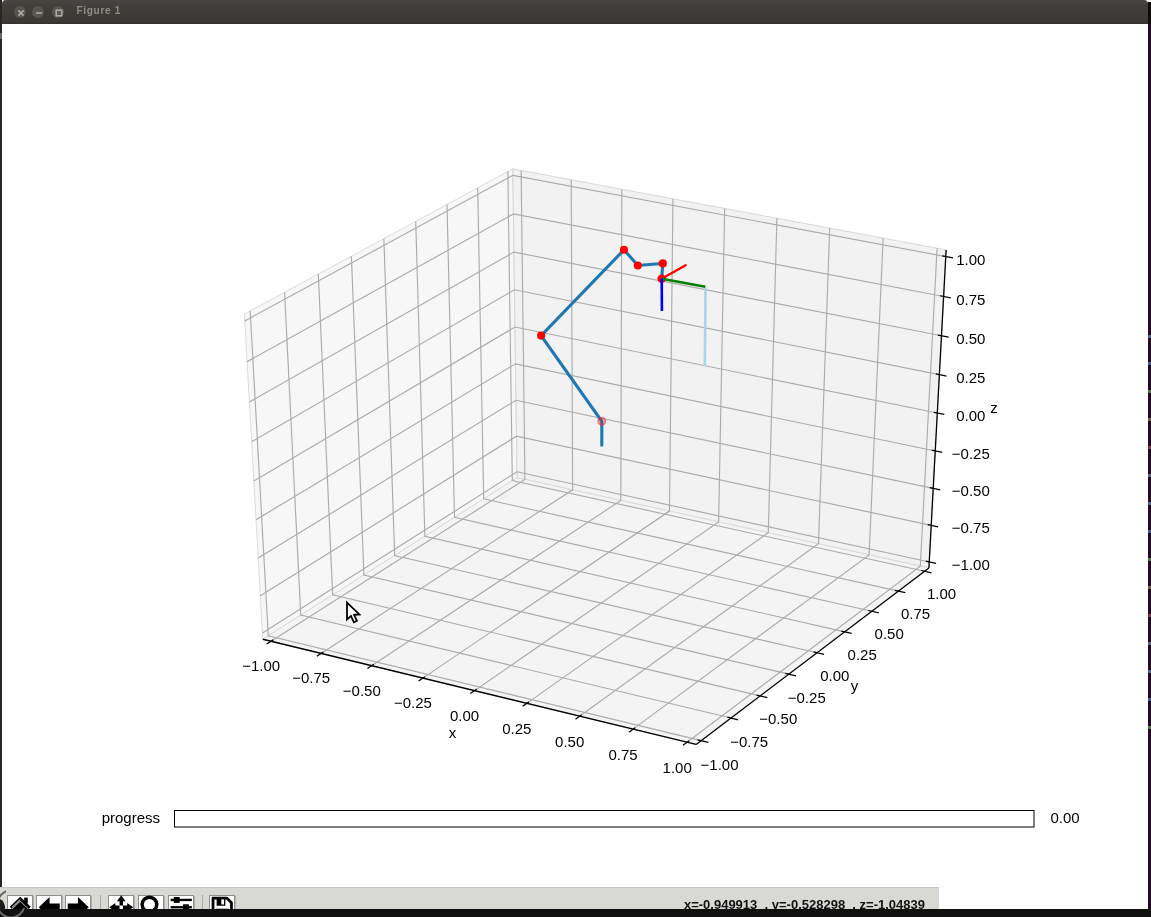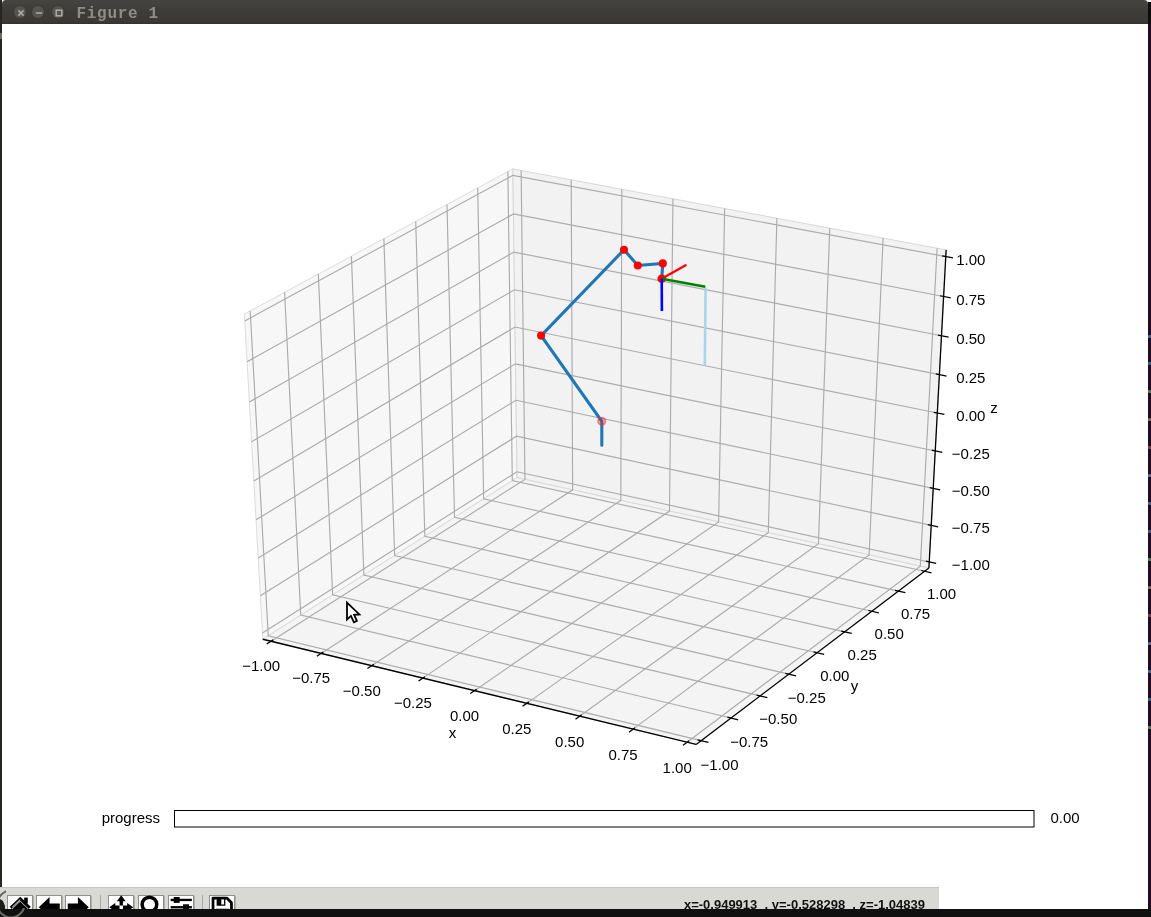--- a/index.html
+++ b/index.html
@@ -2,21 +2,21 @@
 <html><head><meta charset="utf-8"><style>
 * { margin:0; padding:0; box-sizing:border-box; }
 html,body { width:1151px; height:917px; overflow:hidden; background:#ffffff;
   font-family:"Liberation Sans", sans-serif; }
 #win { position:absolute; left:0; top:0; width:1151px; height:917px; }
 #titlebar { position:absolute; left:2px; top:0; width:1145.5px; height:24px;
   background:linear-gradient(#454440,#3d3c38 50%,#3a3935 90%,#333230); border-radius:4px 4px 0 0; }
 #titlebar .btn { position:absolute; top:4.5px; width:14px; height:14px; border-radius:50%;
   background:#56544f; border:1px solid #3a3833; }
 .btn svg { position:absolute; left:-1px; top:-1px; }
-#title-text { position:absolute; left:74.5px; top:4.5px; font-size:16px; font-weight:bold; color:#8f8d88; letter-spacing:0.7px;font-family:Liberation Mono, monospace; }
+#title-text { position:absolute; left:74.5px; top:4.5px; font-size:10px; font-weight:bold; color:#8f8d88; letter-spacing:0.7px; }
 #leftstrip { position:absolute; left:0; top:0; width:2px; height:909px; background:#282623; }
 #notch { position:absolute; left:0; top:33px; width:2px; height:6px; background:#6d6a64; }
 #rightstrip { position:absolute; left:1147.5px; top:0; width:3.5px; height:917px; background:#220a23; overflow:hidden; }
 #rightstrip .tb { position:absolute; left:0; top:0; width:3.5px; height:24px; background:#0c0c0c; }
 #canvas { position:absolute; left:2px; top:24px; width:1145.5px; height:853px; background:#ffffff; }
 #toolbar { position:absolute; left:0; top:877px; width:939px; height:32.5px; background:#d8d8d5;
   border-top:1px solid #c6c6c3;margin-top:10px; }
 .tbtn { position:absolute; top:6.5px; width:26px; height:25px; background:#ffffff;
   border:1px solid #8f8f8c; box-shadow:1px 1px 0 #b0b0ad; }
 .tbtn svg { position:absolute; left:-1.2px; top:-1.2px; }

